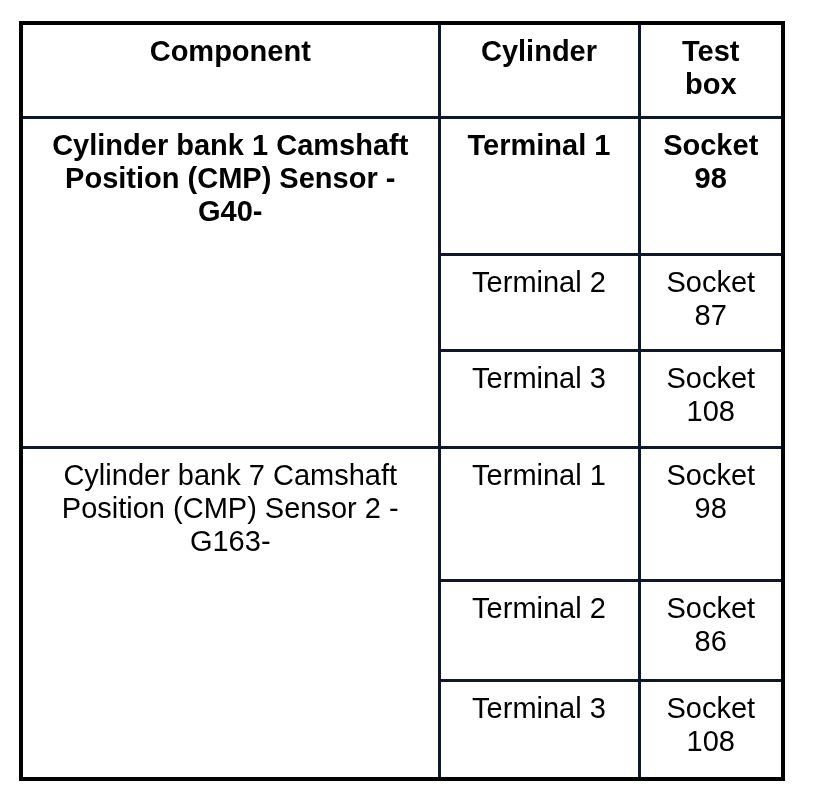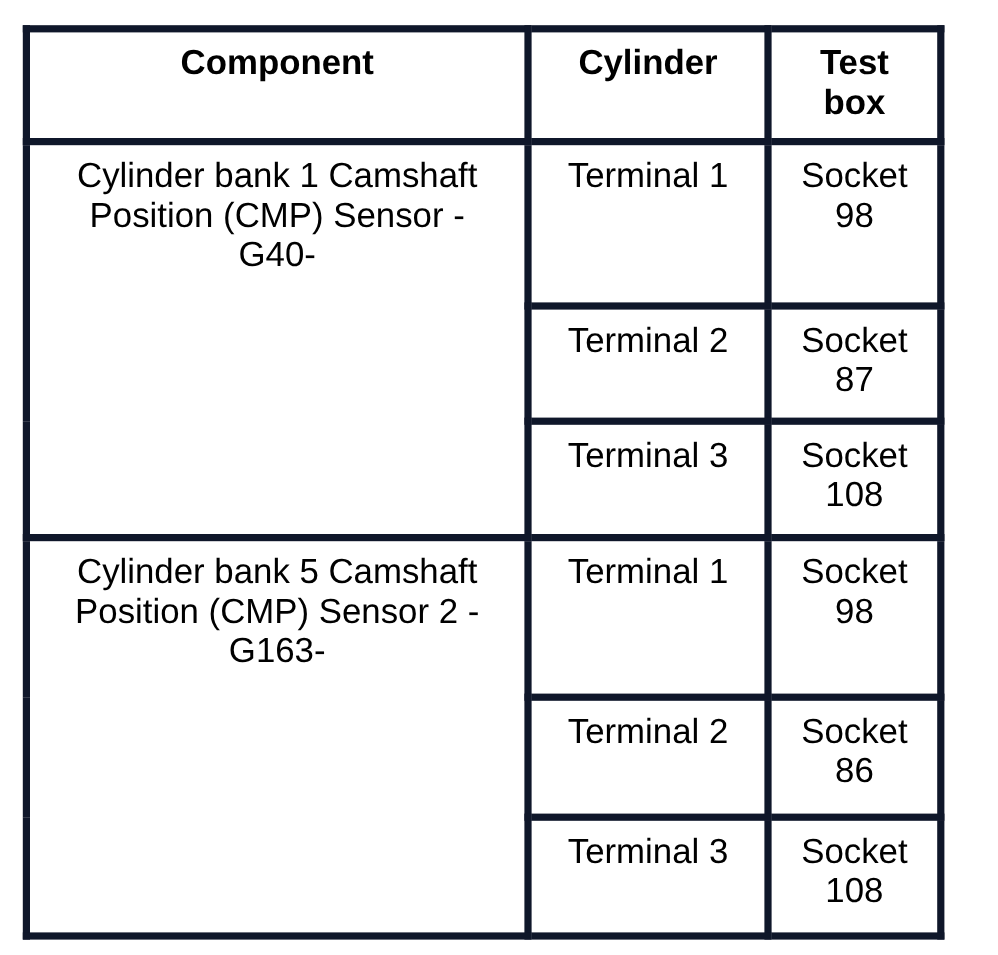--- a/index.html
+++ b/index.html
@@ -14,37 +14,37 @@
     position: absolute;
     left: 19px;
     top: 21px;
     border-collapse: collapse;
     table-layout: fixed;
     width: 762px;
     border: 4px solid #000000;
   }
   .doc-table th,
   .doc-table td {
-    border: 6px solid #0f172a;
+    border: 3px solid #0f172a;
     vertical-align: top;
     text-align: center;
     font-size: 29px;
     line-height: 33px;
     padding: 10px 4px 4px 4px;
     white-space: pre-line;
     overflow: hidden;
   }
   .doc-table th {
     font-weight: bold;
   }
   .col-component { width: 418px; }
   .col-connector { width: 200px; }
   .col-testbox   { width: 144px; }
   .row-header { height: 94px; }
-  .row-g1-t1  { height: 137px; }
+  .row-g1-t1  { height: 137px; font-weight: bold; }
   .row-g1-t2  { height: 96px; }
   .row-g1-t3  { height: 97px; }
   .row-g2-t1  { height: 133px; }
   .row-g2-t2  { height: 100px; }
   .row-g2-t3  { height: 99px; }
 </style>
 </head>
 <body>
 
 <table class="doc-table">
@@ -74,21 +74,21 @@
     <td>Socket
 87</td>
   </tr>
   <tr class="row-g1-t3">
     <td>Terminal 3</td>
     <td>Socket
 108</td>
   </tr>
 
   <tr class="row-g2-t1">
-    <td rowspan="3">Cylinder bank 5 Camshaft
+    <td rowspan="3">Cylinder bank 7 Camshaft
 Position (CMP) Sensor 2 -
 G163-</td>
     <td>Terminal 1</td>
     <td>Socket
 98</td>
   </tr>
   <tr class="row-g2-t2">
     <td>Terminal 2</td>
     <td>Socket
 86</td>

